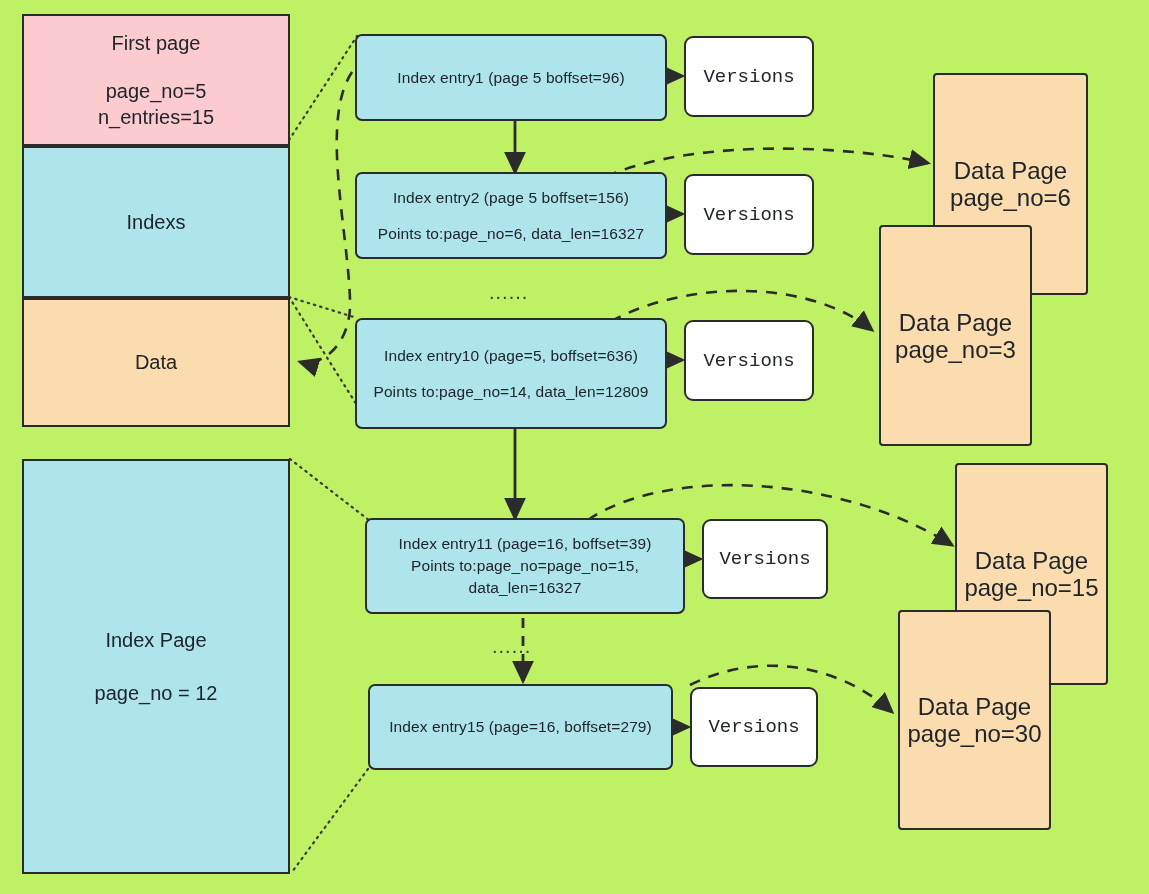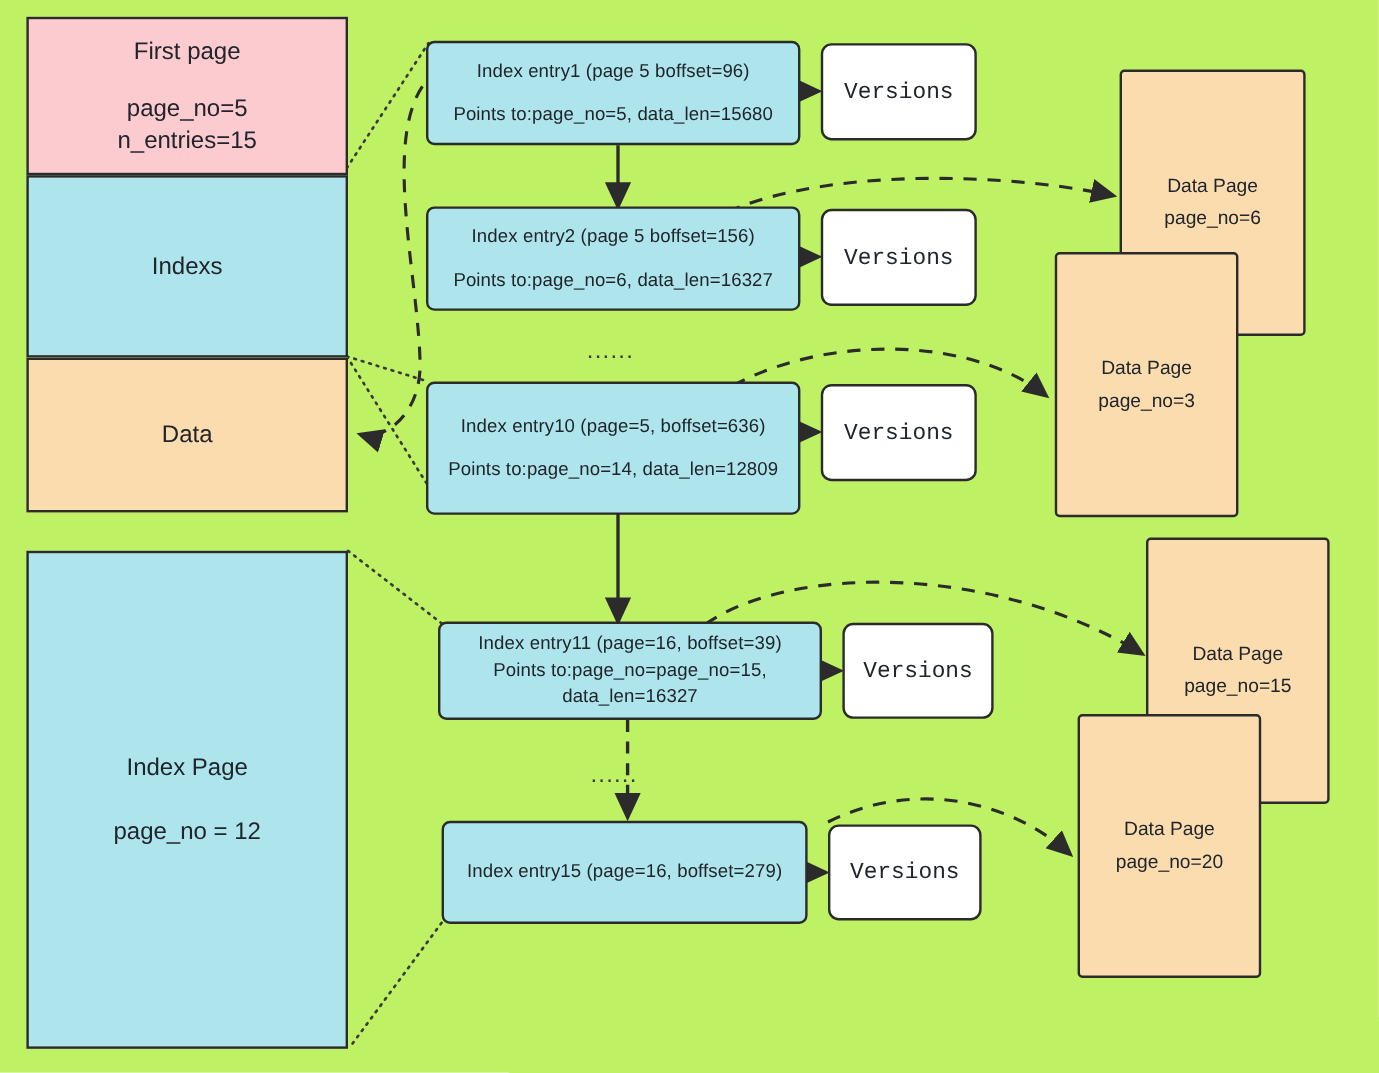--- a/index.html
+++ b/index.html
@@ -14,21 +14,21 @@
   .cyan{background:#aee5ec;}
   .orange{background:#fadcae;}
 
   .title-lg{font-size:20px;line-height:26px;}
   .body-lg{font-size:20px;line-height:27px;}
   .entry{border:2.2px solid #2b2b2b;border-radius:7px;background:#aee5ec;}
   .entry .ln{font-size:15.5px;line-height:20px;letter-spacing:.1px;}
   .entry.two .ln + .ln{margin-top:16px;}
   .entry.tight .ln{line-height:22px;}
   .versions{border:2.2px solid #2b2b2b;border-radius:9px;background:#ffffff;font-size:19px;font-family:Liberation Mono, monospace;}
-  .datapage{border:2.2px solid #2b2b2b;border-radius:4px;background:#fadcae;font-size:16px;line-height:27px;}
+  .datapage{border:2.2px solid #2b2b2b;border-radius:4px;background:#fadcae;font-size:24px;line-height:27px;margin-top:15px;}
   .ellipsis{position:absolute;font-size:20px;letter-spacing:1px;color:#3a3a3a;line-height:1;}
   .stack-back{z-index:1;}
   .stack-front{z-index:2;}
 </style>
 </head>
 <body>
 
 <div id="canvas">
 
   <svg class="edges" viewBox="0 0 1149 894">
@@ -81,21 +81,20 @@
   </div>
 
   <div class="node seg cyan body-lg" style="left:22px;top:459px;width:268px;height:415px;">
     <div>Index Page</div>
     <div style="height:26px"></div>
     <div>page_no = 12</div>
   </div>
 
   <div class="node entry two" style="left:355px;top:34px;width:312px;height:87px;">
     <div class="ln">Index entry1 (page 5 boffset=96)</div>
-    <div class="ln">Points to:page_no=5, data_len=15680</div>
   </div>
   <div class="node versions" style="left:684px;top:36px;width:130px;height:81px;">
     <div>Versions</div>
   </div>
 
   <div class="node entry two" style="left:355px;top:172px;width:312px;height:87px;">
     <div class="ln">Index entry2 (page 5 boffset=156)</div>
     <div class="ln">Points to:page_no=6, data_len=16327</div>
   </div>
   <div class="node versions" style="left:684px;top:174px;width:130px;height:81px;">
@@ -105,21 +104,21 @@
   <div class="ellipsis" style="left:489px;top:282px;">......</div>
 
   <div class="node entry two" style="left:355px;top:318px;width:312px;height:111px;">
     <div class="ln">Index entry10 (page=5, boffset=636)</div>
     <div class="ln">Points to:page_no=14, data_len=12809</div>
   </div>
   <div class="node versions" style="left:684px;top:320px;width:130px;height:81px;">
     <div>Versions</div>
   </div>
 
-  <div class="node entry tight" style="left:365px;top:518px;width:320px;height:82px;text-align:center;">
+  <div class="node entry tight" style="left:365px;top:518px;width:320px;height:96px;text-align:center;">
     <div class="ln">Index entry11 (page=16, boffset=39)</div>
     <div class="ln">Points to:page_no=page_no=15,</div>
     <div class="ln">data_len=16327</div>
   </div>
   <div class="node versions" style="left:702px;top:519px;width:126px;height:80px;">
     <div>Versions</div>
   </div>
 
   <div class="ellipsis" style="left:492px;top:636px;">......</div>
 
@@ -138,16 +137,16 @@
     <div>Data Page</div>
     <div>page_no=3</div>
   </div>
 
   <div class="node datapage stack-back" style="left:955px;top:448px;width:153px;height:222px;">
     <div>Data Page</div>
     <div>page_no=15</div>
   </div>
   <div class="node datapage stack-front" style="left:898px;top:595px;width:153px;height:220px;">
     <div>Data Page</div>
-    <div>page_no=20</div>
+    <div>page_no=30</div>
   </div>
 
 </div>
 
 </body></html>

